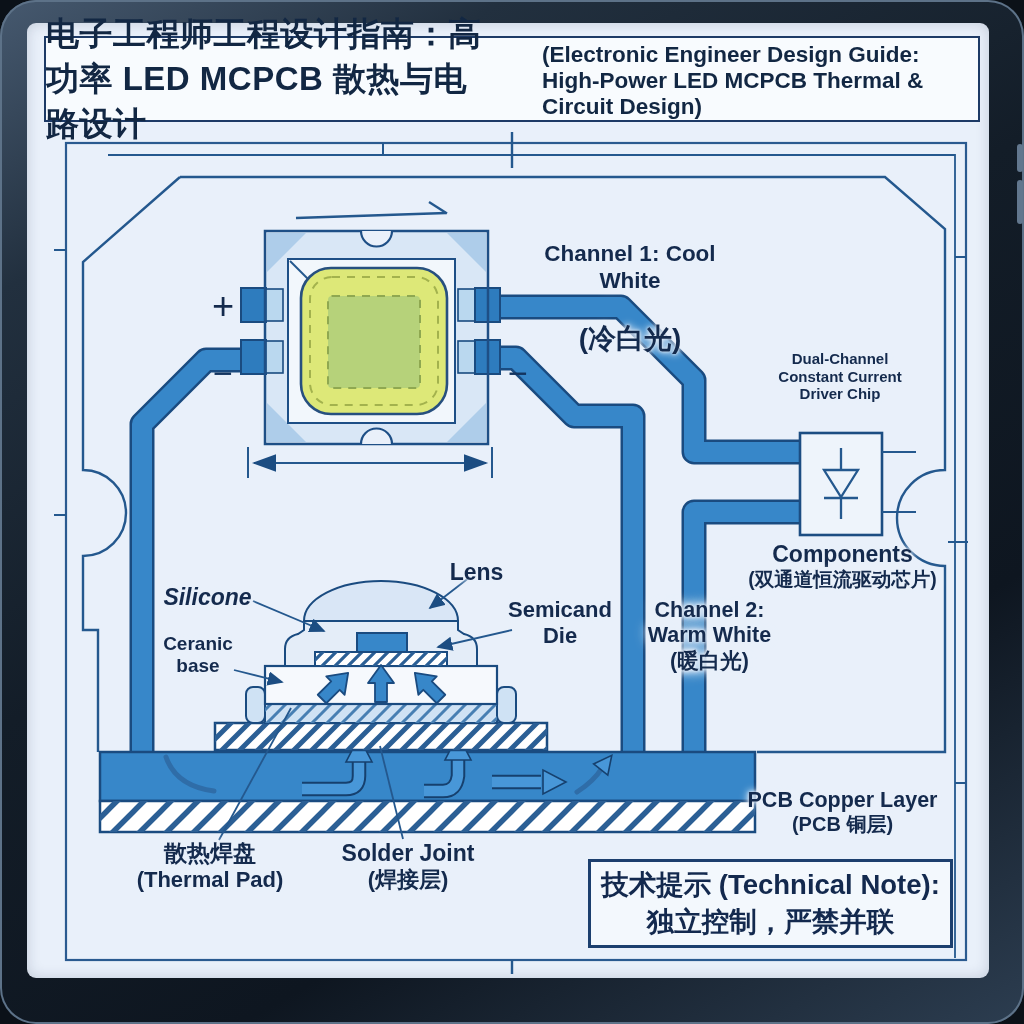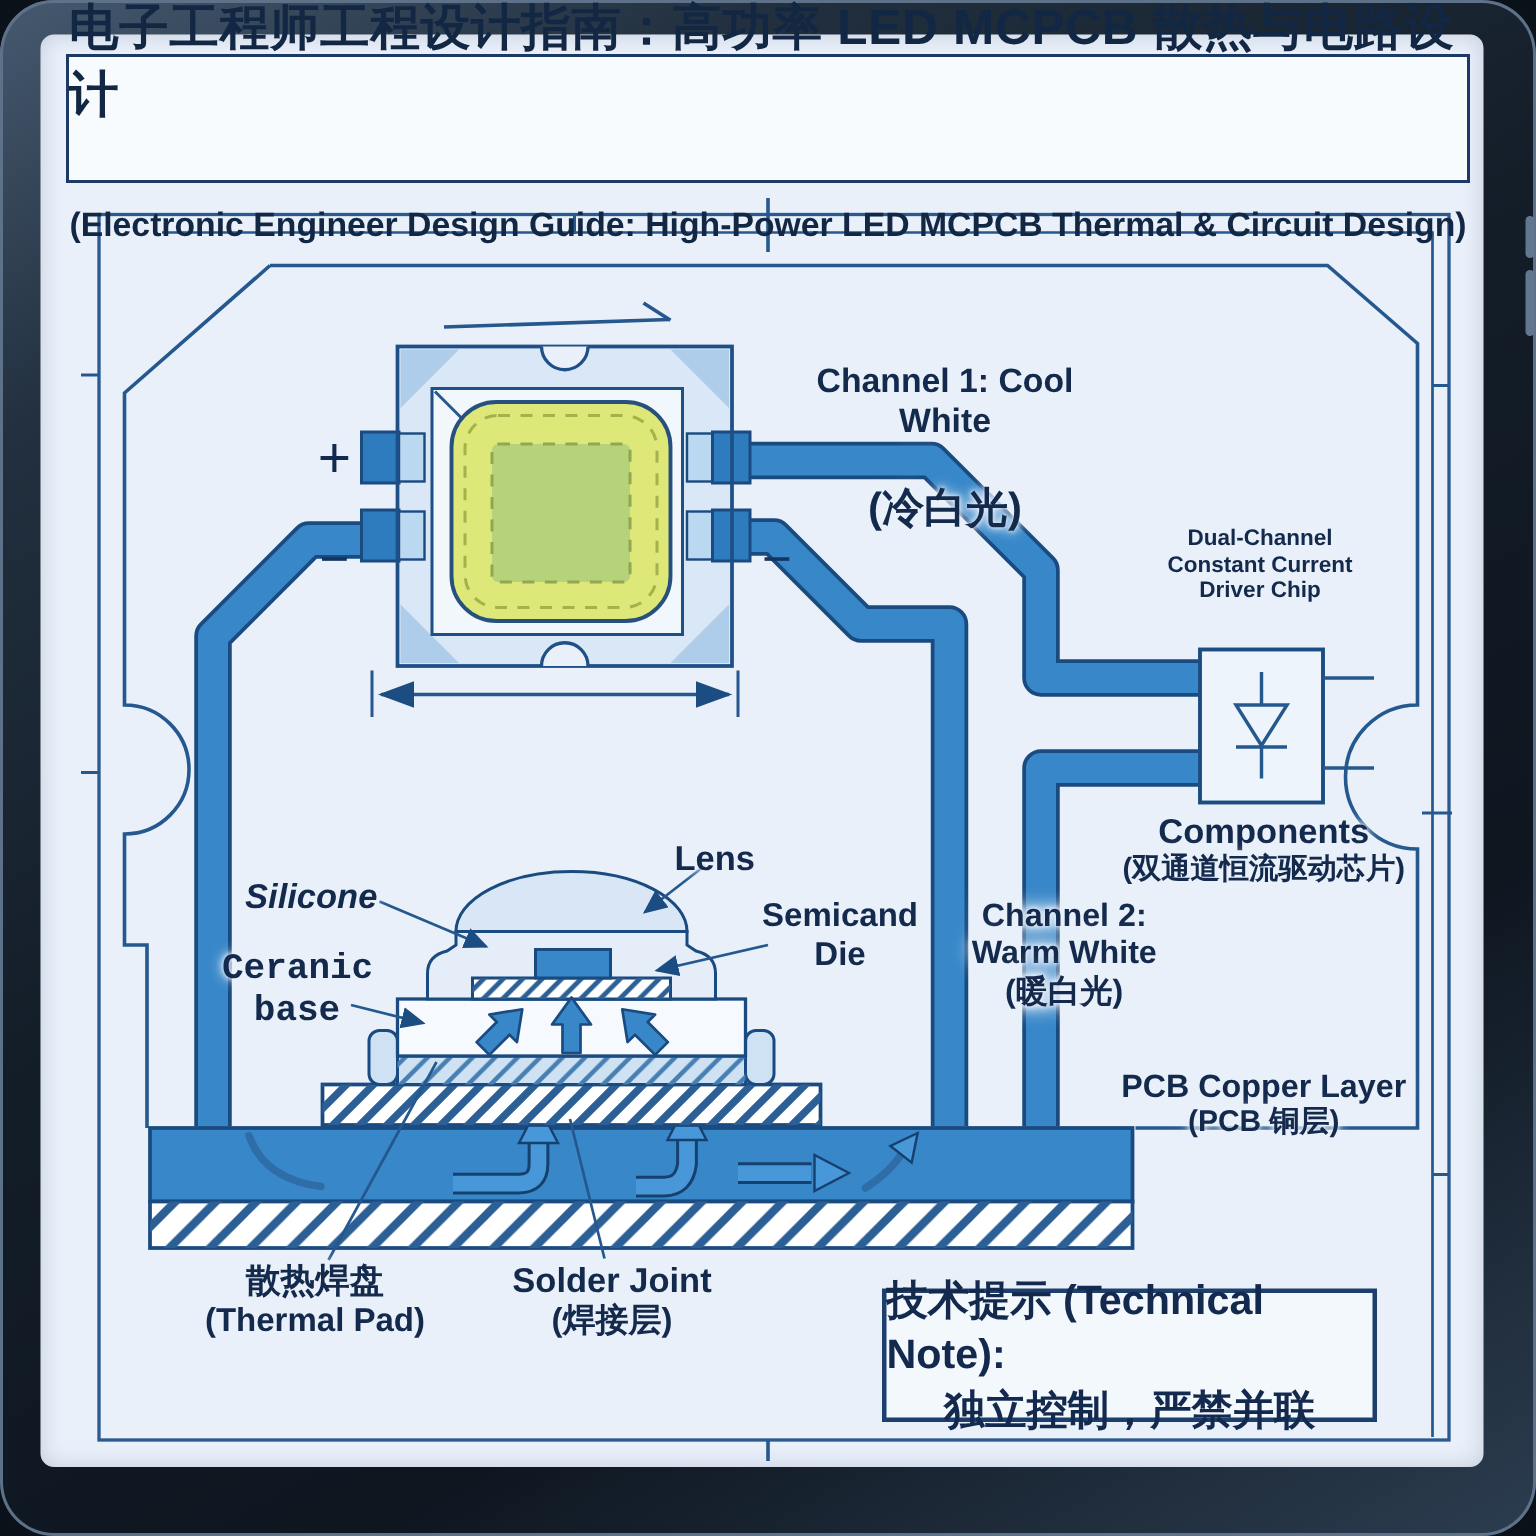--- a/index.html
+++ b/index.html
@@ -5,30 +5,30 @@
   html,body{margin:0;padding:0;background:#0b1118;}
   #stage{position:relative;width:1024px;height:1024px;overflow:hidden;
          font-family:"Liberation Sans","DejaVu Sans",sans-serif;}
   .bezel{position:absolute;inset:0;border-radius:36px;
          background:linear-gradient(150deg,#46596f 0%,#22303f 18%,#131d28 45%,#0e1620 72%,#2c3d50 100%);
          box-shadow:inset 0 0 0 2px #5d7288;}
   .screen{position:absolute;left:27px;top:23px;width:962px;height:955px;border-radius:9px;
           background:#e9f0fa;box-shadow:inset 0 0 14px rgba(20,40,70,.18);}
   .side-btn{position:absolute;width:6px;background:#62778e;border-radius:3px;right:1px;}
   .title-box{position:absolute;left:44px;top:36px;width:936px;height:86px;background:#f8fbfe;
-             border:2.5px solid #1d3a66;display:flex;flex-direction:column;justify-content:center;
+             border:2.5px solid #1d3a66;display:flex;flex-direction:row;justify-content:center;
              align-items:center;box-sizing:border-box;gap:48px;}
   .title-l1{font-size:33px;font-weight:bold;color:#122743;letter-spacing:.5px;}
   .title-l2{font-size:22.5px;font-weight:600;color:#122743;margin-top:3px;}
   svg{position:absolute;left:0;top:0;}
   .lbl{position:absolute;text-align:center;color:#142a4d;font-weight:600;line-height:1.18;
        text-shadow:0 0 3px #e9f0fa,0 0 6px #e9f0fa,0 0 10px #e9f0fa;}
   .lbl span{display:block;}
   .halo-strong{text-shadow:0 0 3px #e9f0fa,0 0 5px #e9f0fa,0 0 8px #e9f0fa,0 0 12px #e9f0fa,0 0 16px #e9f0fa;}
-  .note-box{position:absolute;left:588px;top:859px;width:330px;height:89px;background:#f3f8fd;
+  .note-box{position:absolute;left:588px;top:859px;width:365px;height:89px;background:#f3f8fd;
             border:3px solid #1c3f6e;box-sizing:border-box;display:flex;flex-direction:column;
             justify-content:center;align-items:center;color:#13294e;font-weight:bold;font-size:27.5px;line-height:1.32;}
   .tO{fill:none;stroke:#1a4b80;stroke-width:25;stroke-linejoin:round;stroke-linecap:butt;}
   .tF{fill:none;stroke:#3787c9;stroke-width:20;stroke-linejoin:round;stroke-linecap:butt;}
   .ln{stroke:#24588e;fill:none;}
 </style>
 </head>
 <body>
 
 <div id="stage">
@@ -231,33 +231,33 @@
     <span>(暖白光)</span>
   </div>
 
 
   <div class="lbl" style="left:150px;top:584px;width:115px;font-size:23px;font-style:italic;">Silicone</div>
   <div class="lbl" style="left:434px;top:559px;width:85px;font-size:23px;">Lens</div>
   <div class="lbl" style="left:500px;top:597px;width:120px;font-size:22px;">
     <span>Semicand</span>
     <span>Die</span>
   </div>
-  <div class="lbl" style="left:148px;top:633px;width:100px;font-size:24px;font-family:Liberation Mono, monospace;">
+  <div class="lbl" style="left:148px;top:633px;width:100px;font-size:19px;">
     <span>Ceranic</span>
     <span>base</span>
   </div>
   <div class="lbl" style="left:110px;top:840px;width:200px;font-size:23px;">
     <span>散热焊盘</span>
     <span style="font-size:22px;">(Thermal Pad)</span>
   </div>
   <div class="lbl" style="left:308px;top:840px;width:200px;font-size:23px;">
     <span>Solder Joint</span>
     <span style="font-size:22px;">(焊接层)</span>
   </div>
-  <div class="lbl" style="left:740px;top:712px;width:205px;font-size:21.5px;text-align:center;">
+  <div class="lbl" style="left:740px;top:788px;width:205px;font-size:21.5px;text-align:center;">
     <span>PCB Copper Layer</span>
     <span style="font-size:20px;">(PCB 铜层)</span>
   </div>
 
   <div class="note-box">
     <span>技术提示 (Technical Note):</span>
     <span>独立控制，严禁并联</span>
   </div>
 </div>
 

